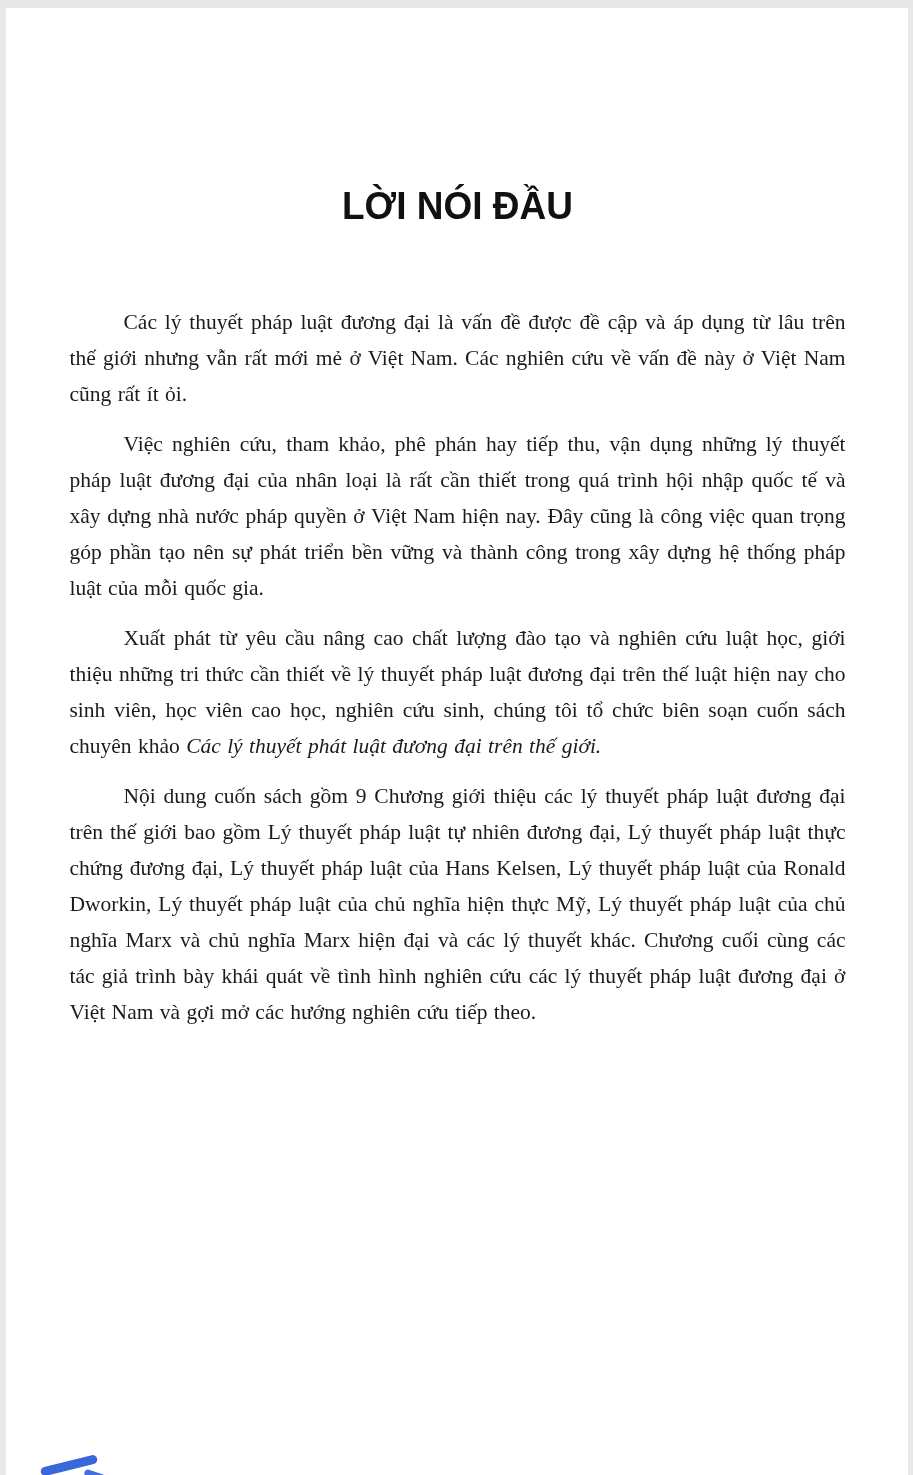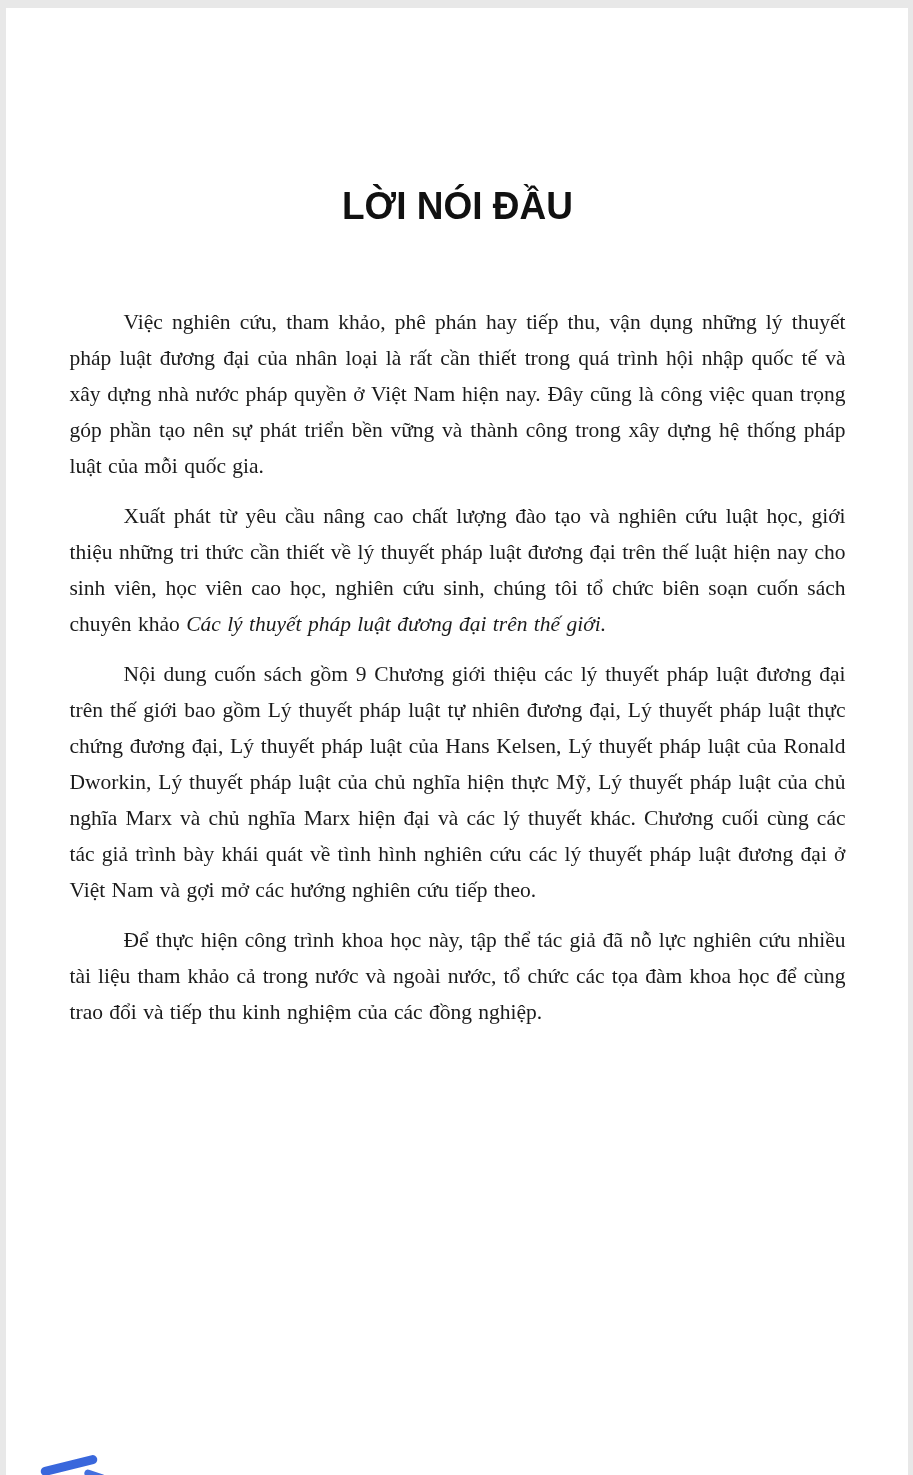--- a/index.html
+++ b/index.html
@@ -73,36 +73,36 @@
 </head>
 <body>
 
 <div class="page">
   <div class="content">
 
     <h1 class="page-title">LỜI NÓI ĐẦU</h1>
 
     <div class="body-text">
 
+      <p>
+        <span>Các lý thuyết pháp luật đương đại là vấn đề được đề cập và áp dụng từ lâu trên thế giới nhưng vẫn rất mới mẻ ở Việt Nam. Các nghiên cứu về vấn đề này ở Việt Nam cũng rất ít ỏi.</span>
+      </p>
 
       <p>
         <span>Việc nghiên cứu, tham khảo, phê phán hay tiếp thu, vận dụng những lý thuyết pháp luật đương đại của nhân loại là rất cần thiết trong quá trình hội nhập quốc tế và xây dựng nhà nước pháp quyền ở Việt Nam hiện nay. Đây cũng là công việc quan trọng góp phần tạo nên sự phát triển bền vững và thành công trong xây dựng hệ thống pháp luật của mỗi quốc gia.</span>
       </p>
 
       <p>
         <span>Xuất phát từ yêu cầu nâng cao chất lượng đào tạo và nghiên cứu luật học, giới thiệu những tri thức cần thiết về lý thuyết pháp luật đương đại trên thế luật hiện nay cho sinh viên, học viên cao học, nghiên cứu sinh, chúng tôi tổ chức biên soạn cuốn sách chuyên khảo</span>
-        <em class="book-title-italic">Các lý thuyết pháp luật đương đại trên thế giới.</em>
+        <em class="book-title-italic">Các lý thuyết phát luật đương đại trên thế giới.</em>
       </p>
 
       <p>
         <span>Nội dung cuốn sách gồm 9 Chương giới thiệu các lý thuyết pháp luật đương đại trên thế giới bao gồm Lý thuyết pháp luật tự nhiên đương đại, Lý thuyết pháp luật thực chứng đương đại, Lý thuyết pháp luật của Hans Kelsen, Lý thuyết pháp luật của Ronald Dworkin, Lý thuyết pháp luật của chủ nghĩa hiện thực Mỹ, Lý thuyết pháp luật của chủ nghĩa Marx và chủ nghĩa Marx hiện đại và các lý thuyết khác. Chương cuối cùng các tác giả trình bày khái quát về tình hình nghiên cứu các lý thuyết pháp luật đương đại ở Việt Nam và gợi mở các hướng nghiên cứu tiếp theo.</span>
       </p>
 
-      <p>
-        <span>Để thực hiện công trình khoa học này, tập thể tác giả đã nỗ lực nghiên cứu nhiều tài liệu tham khảo cả trong nước và ngoài nước, tổ chức các tọa đàm khoa học để cùng trao đổi và tiếp thu kinh nghiệm của các đồng nghiệp.</span>
-      </p>
 
     </div>
   </div>
 
   <div class="pen-mark" style="background: rgb(35, 86, 216);"></div>
   <div class="pen-mark-2" style="background: rgb(35, 86, 216);"></div>
 </div>
 
 </body></html>

